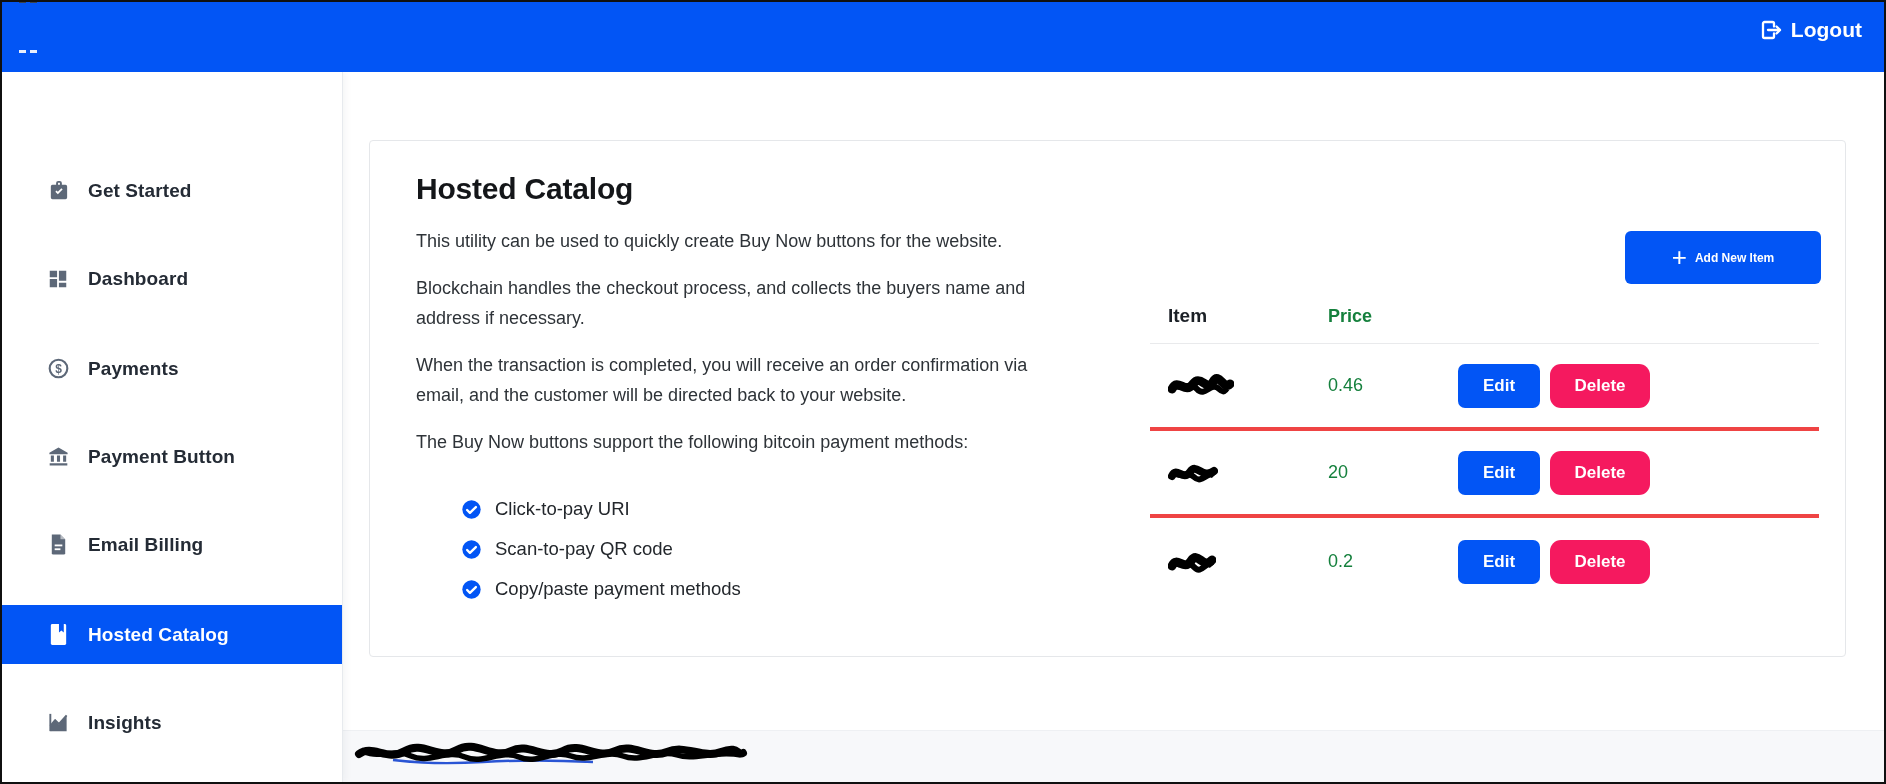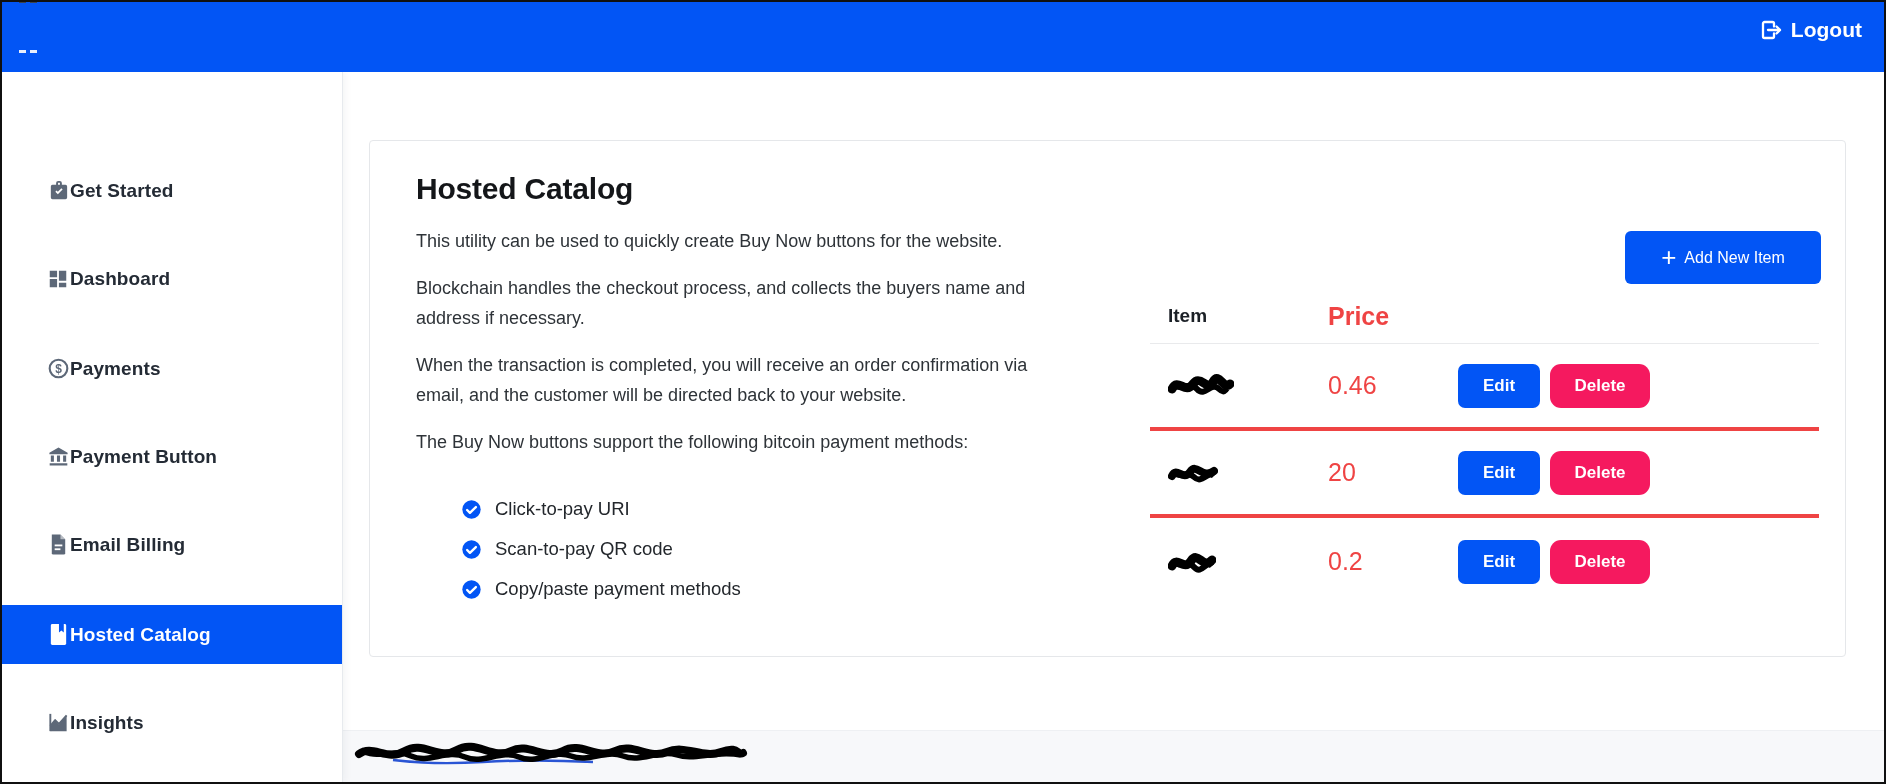--- a/index.html
+++ b/index.html
@@ -17,21 +17,21 @@
   .corner-marks .d3 { left:0; top:50px; background:#e8eefc; }
   .corner-marks .d4 { left:11px; top:50px; background:#e8eefc; }
   .logout { position:absolute; right:22px; top:16px; display:flex; align-items:center; gap:8px;
             color:#ffffff; font-size:21px; font-weight:700; cursor:pointer; }
   .logout svg { display:block; }
 
   
   .sidebar { position:absolute; left:2px; top:72px; bottom:2px; width:341px; background:#ffffff;
              border-right:1px solid #e7eaee; box-shadow:2px 0 8px rgba(20,30,60,0.05); z-index:4; }
   .nav-item { position:absolute; left:0; width:100%; height:59px; display:flex; align-items:center;
-              padding-left:44px; color:#242b35; cursor:pointer; }
+              padding-left:44px; gap:18px; color:#242b35; cursor:pointer; }
   .nav-item .nav-icon { width:24px; height:24px; display:flex; align-items:center; justify-content:center; color:#5d6878; flex:none; }
   .nav-item .nav-label { font-size:19px; font-weight:700; letter-spacing:0.1px; }
   .nav-item.active { background:#0255f5; color:#ffffff; }
   .nav-item.active .nav-icon { color:#ffffff; }
 
   
   .main { position:absolute; left:343px; top:72px; right:2px; bottom:2px; background:#ffffff; }
   .card { position:absolute; left:26px; top:68px; width:1477px; height:517px; background:#fff;
           border:1px solid #e5e7ea; border-radius:4px; }
 
@@ -39,29 +39,29 @@
   .page-title { font-size:30px; line-height:40px; font-weight:700; color:#141619; letter-spacing:-0.2px; }
   .text-col p { font-size:18px; line-height:30px; color:#2e3338; margin-top:17px; }
   .feature-list { list-style:none; margin:32px 0 0 45px;text-align:center; }
   .feature-list li { display:flex; align-items:center; gap:13px; height:40px; font-size:18.5px; color:#23272c; }
   .feature-list svg { flex:none; display:block; }
 
   .add-btn { position:absolute; right:24px; top:90px; width:196px; height:53px; background:#0255f5;
              border:none; border-radius:6px; color:#fff; display:flex; align-items:center; justify-content:center;
              gap:8px; cursor:pointer; }
   .add-btn .plus { font-size:26px; font-weight:400; line-height:1; position:relative; top:-1px; }
-  .add-btn .lbl { font-size:16px; font-weight:400; }
+  .add-btn .lbl { font-size:12px; font-weight:700; }
 
   .catalog-table { position:absolute; left:780px; right:26px; top:148px; }
   .t-head { display:flex; align-items:center; height:55px; border-bottom:1px solid #e9eaec;
             font-size:19px; font-weight:700; color:#1b2026; }
   .t-row { display:flex; align-items:center; height:87px; border-bottom:4px solid #ef4444; }
   .t-row:last-child { border-bottom:none; }
   .c-item { width:160px; padding-left:18px; flex:none; }
-  .c-price { width:136px; padding-left:18px; flex:none; font-size:25px; color:#ef4444; }
+  .c-price { width:136px; padding-left:18px; flex:none; font-size:18px; color:#15803d; }
   .c-action { flex:1; padding-left:12px; display:flex; align-items:center; gap:10px; }
   .t-head .c-action span { margin-left:11px; }
   .btn-edit { width:82px; height:44px; background:#0255f5; color:#fff; border:none; border-radius:7px;
               font-size:17px; font-weight:700; cursor:pointer; font-family:inherit; }
   .btn-delete { width:100px; height:44px; background:#f5195f; color:#fff; border:none; border-radius:11px;
                 font-size:17px; font-weight:700; cursor:pointer; font-family:inherit; }
 
   
   .footer { position:absolute; left:343px; right:2px; top:730px; bottom:2px; background:#f7f8fa;
             border-top:1px solid #eef0f3; }

